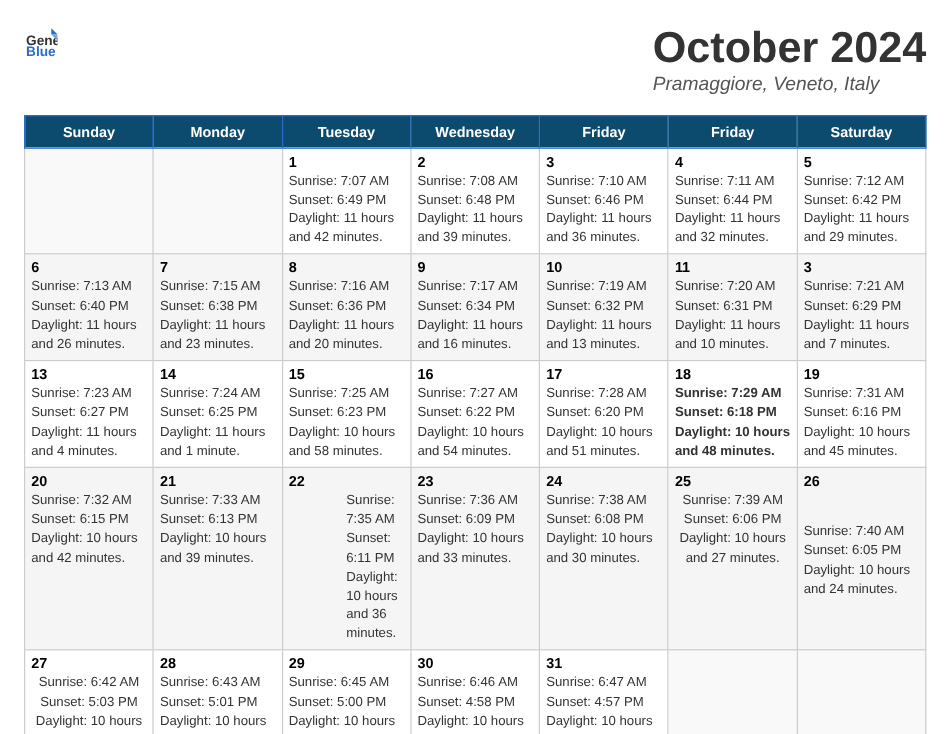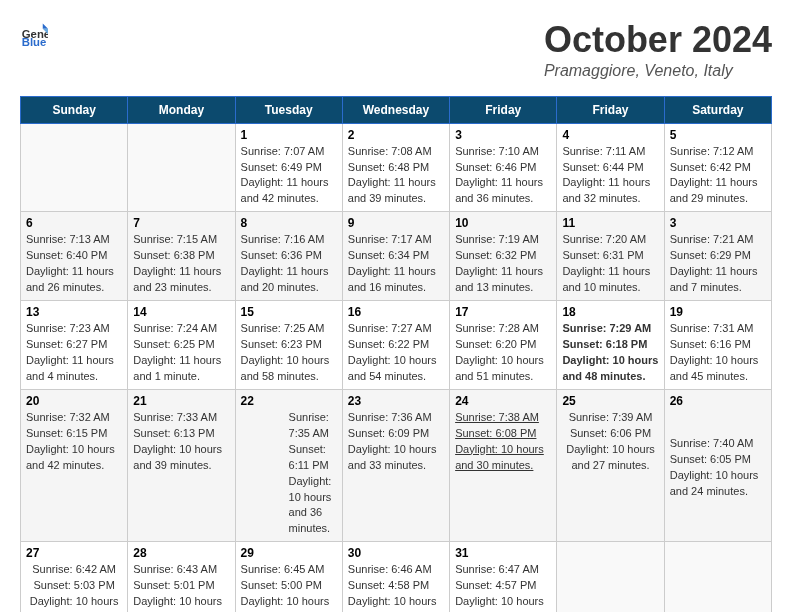--- a/index.html
+++ b/index.html
@@ -253,21 +253,21 @@
 Daylight: 10 hours and 36 minutes.</div>
         </td>
         <td>
           <span class="day-num">23</span>
           <div class="day-detail" style="white-space: pre-line;">Sunrise: 7:36 AM
 Sunset: 6:09 PM
 Daylight: 10 hours and 33 minutes.</div>
         </td>
         <td>
           <span class="day-num">24</span>
-          <div class="day-detail" style="white-space: pre-line; text-decoration: underline;">Sunrise: 7:38 AM
+          <div class="day-detail" style="white-space: pre-line;">Sunrise: 7:38 AM
 Sunset: 6:08 PM
 Daylight: 10 hours and 30 minutes.</div>
         </td>
         <td>
           <span class="day-num">25</span>
           <div class="day-detail" style="white-space: pre-line; text-align: center;">Sunrise: 7:39 AM
 Sunset: 6:06 PM
 Daylight: 10 hours and 27 minutes.</div>
         </td>
         <td>

